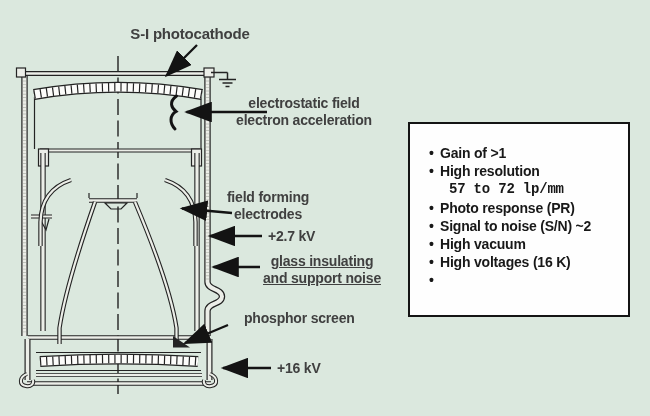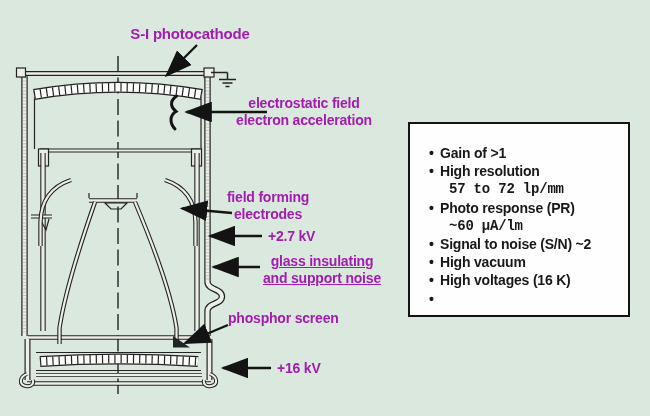--- a/index.html
+++ b/index.html
@@ -15,21 +15,21 @@
   .gnd  { stroke:#232323; stroke-width:1.5; fill:none; }
   .bD   { stroke:#232323; fill:none; }           
   .bL   { stroke:#eceee8; fill:none; }           
   .stip { stroke:#9aa196; fill:none; opacity:.55; stroke-dasharray:0.9 2.4; }
   .flange { fill:#eceee8; stroke:#232323; stroke-width:1.2; }
   .arrow { stroke:#131313; stroke-width:2.3; fill:none; }
   .squig { stroke:#131313; stroke-width:3; fill:none; stroke-linecap:round; }
 
   
   .lbl {
-    position:absolute; color:#a21caf; font-weight:bold;
+    position:absolute; color:#404040; font-weight:bold;
     font-size:14px; line-height:16.5px; white-space:nowrap;
     letter-spacing:-0.2px;
   }
   .lbl.center { transform:translateX(-50%); text-align:center; }
   .lbl.title  { font-size:15px; }
 
   
   .specs {
     position:absolute; left:408px; top:122px; width:222px; height:195px;
     box-sizing:border-box; background:#fefefe; border:2.2px solid #141414;
@@ -170,45 +170,41 @@
     <div>electrodes</div>
   </div>
 
   <div class="lbl" style="left:268px; top:228px;">+2.7 kV</div>
 
   <div class="lbl center" style="left:322px; top:253px;text-decoration:underline;">
     <div>glass insulating</div>
     <div>and support noise</div>
   </div>
 
-  <div class="lbl" style="left:228px; top:310px;">phosphor screen</div>
+  <div class="lbl" style="left:244px; top:310px;">phosphor screen</div>
 
   <div class="lbl" style="left:277px; top:360px;text-align:center;">+16 kV</div>
 
   <div class="specs">
     <div class="spec-line">
       <span class="bullet">•</span>
       <span>Gain of &gt;1</span>
     </div>
     <div class="spec-line">
       <span class="bullet">•</span>
       <span>High resolution</span>
     </div>
     <div class="spec-line indent">
       <span class="bullet"></span>
       <span>57 to 72 lp/mm</span>
     </div>
     <div class="spec-line">
       <span class="bullet">•</span>
       <span>Photo response (PR)</span>
     </div>
-    <div class="spec-line indent">
-      <span class="bullet"></span>
-      <span>~60 µA/lm</span>
-    </div>
     <div class="spec-line">
       <span class="bullet">•</span>
       <span>Signal to noise (S/N) ~2</span>
     </div>
     <div class="spec-line">
       <span class="bullet">•</span>
       <span>High vacuum</span>
     </div>
     <div class="spec-line">
       <span class="bullet">•</span>

